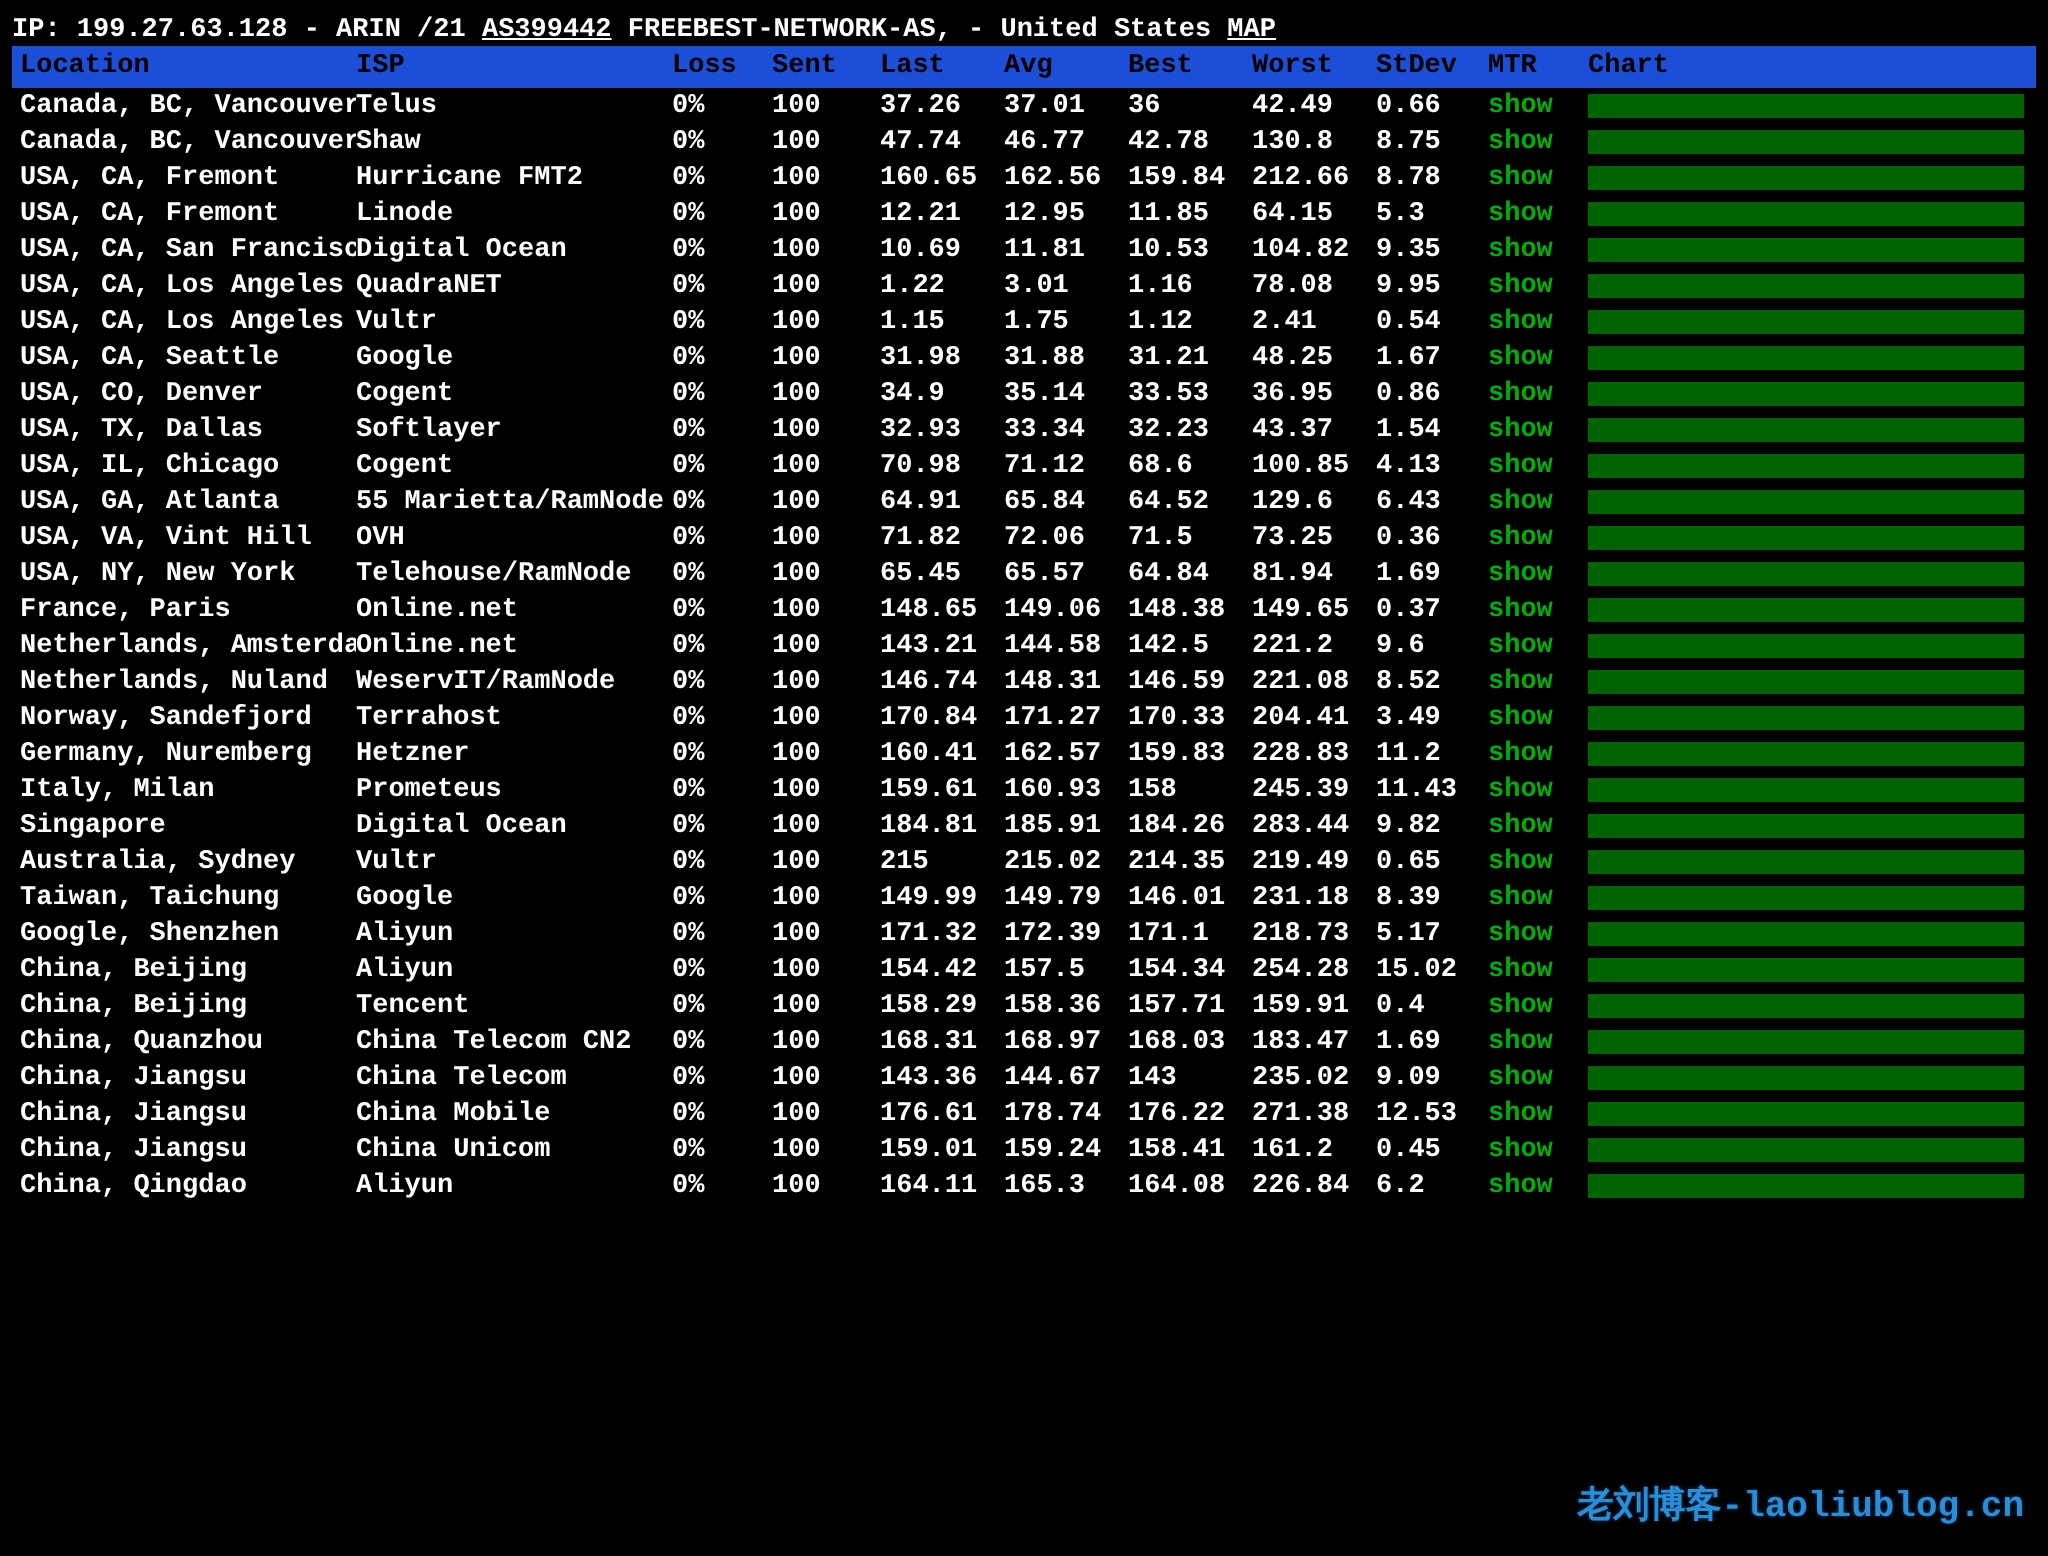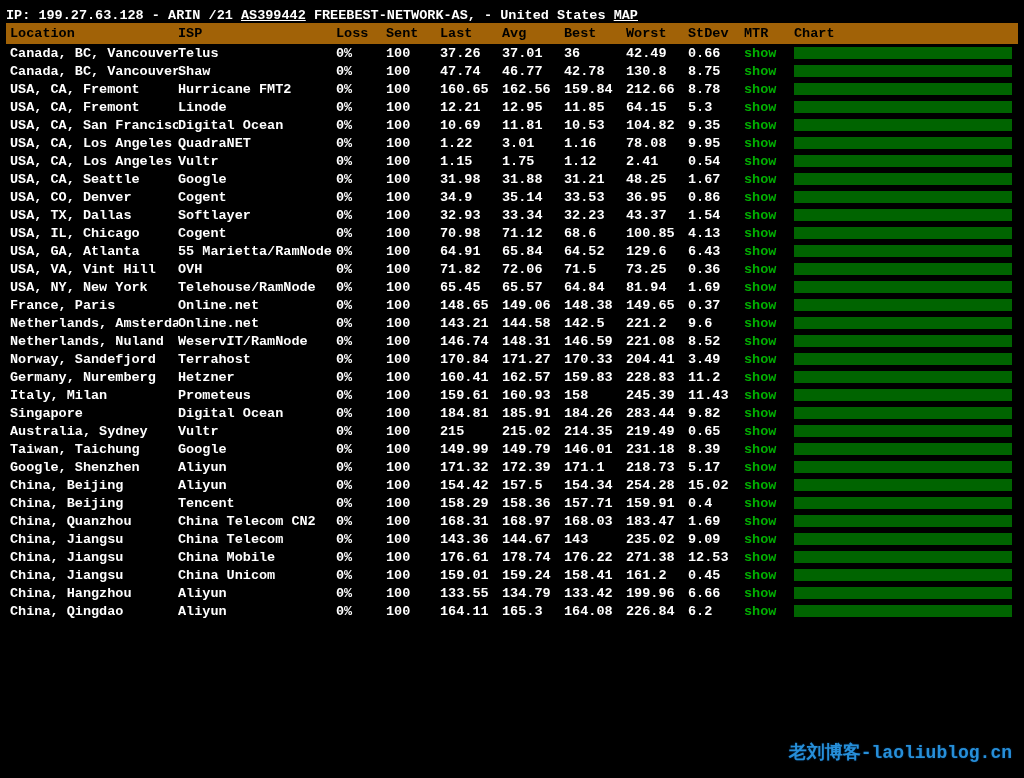--- a/index.html
+++ b/index.html
@@ -25,21 +25,21 @@
     width: 100%;
     table-layout: fixed;
   }
   th, td {
     text-align: left;
     padding: 1.5px 0;
     white-space: nowrap;
     overflow: hidden;
   }
   thead th {
-    background: #a16207;
+    background: #1d4ed8;
     color: #000;
     font-weight: bold;
     padding-top: 3px;
     padding-bottom: 3px;
   }
   th:first-child, td:first-child { padding-left: 4px; }
   col.c-loc   { width: 172px; }
   col.c-isp   { width: 158px; }
   col.c-loss  { width: 50px; }
   col.c-sent  { width: 54px; }
@@ -556,35 +556,20 @@
         <td>159.24</td>
         <td>158.41</td>
         <td>161.2</td>
         <td>0.45</td>
         <td><span class="mtr-link">show</span></td>
         <td class="chart-cell">
           <div class="chart-bar"></div>
         </td>
       </tr>
       <tr>
-        <td>China, Hangzhou</td>
-        <td>Aliyun</td>
-        <td>0%</td>
-        <td>100</td>
-        <td>133.55</td>
-        <td>134.79</td>
-        <td>133.42</td>
-        <td>199.96</td>
-        <td>6.66</td>
-        <td><span class="mtr-link">show</span></td>
-        <td class="chart-cell">
-          <div class="chart-bar"></div>
-        </td>
-      </tr>
-      <tr>
         <td>China, Qingdao</td>
         <td>Aliyun</td>
         <td>0%</td>
         <td>100</td>
         <td>164.11</td>
         <td>165.3</td>
         <td>164.08</td>
         <td>226.84</td>
         <td>6.2</td>
         <td><span class="mtr-link">show</span></td>

